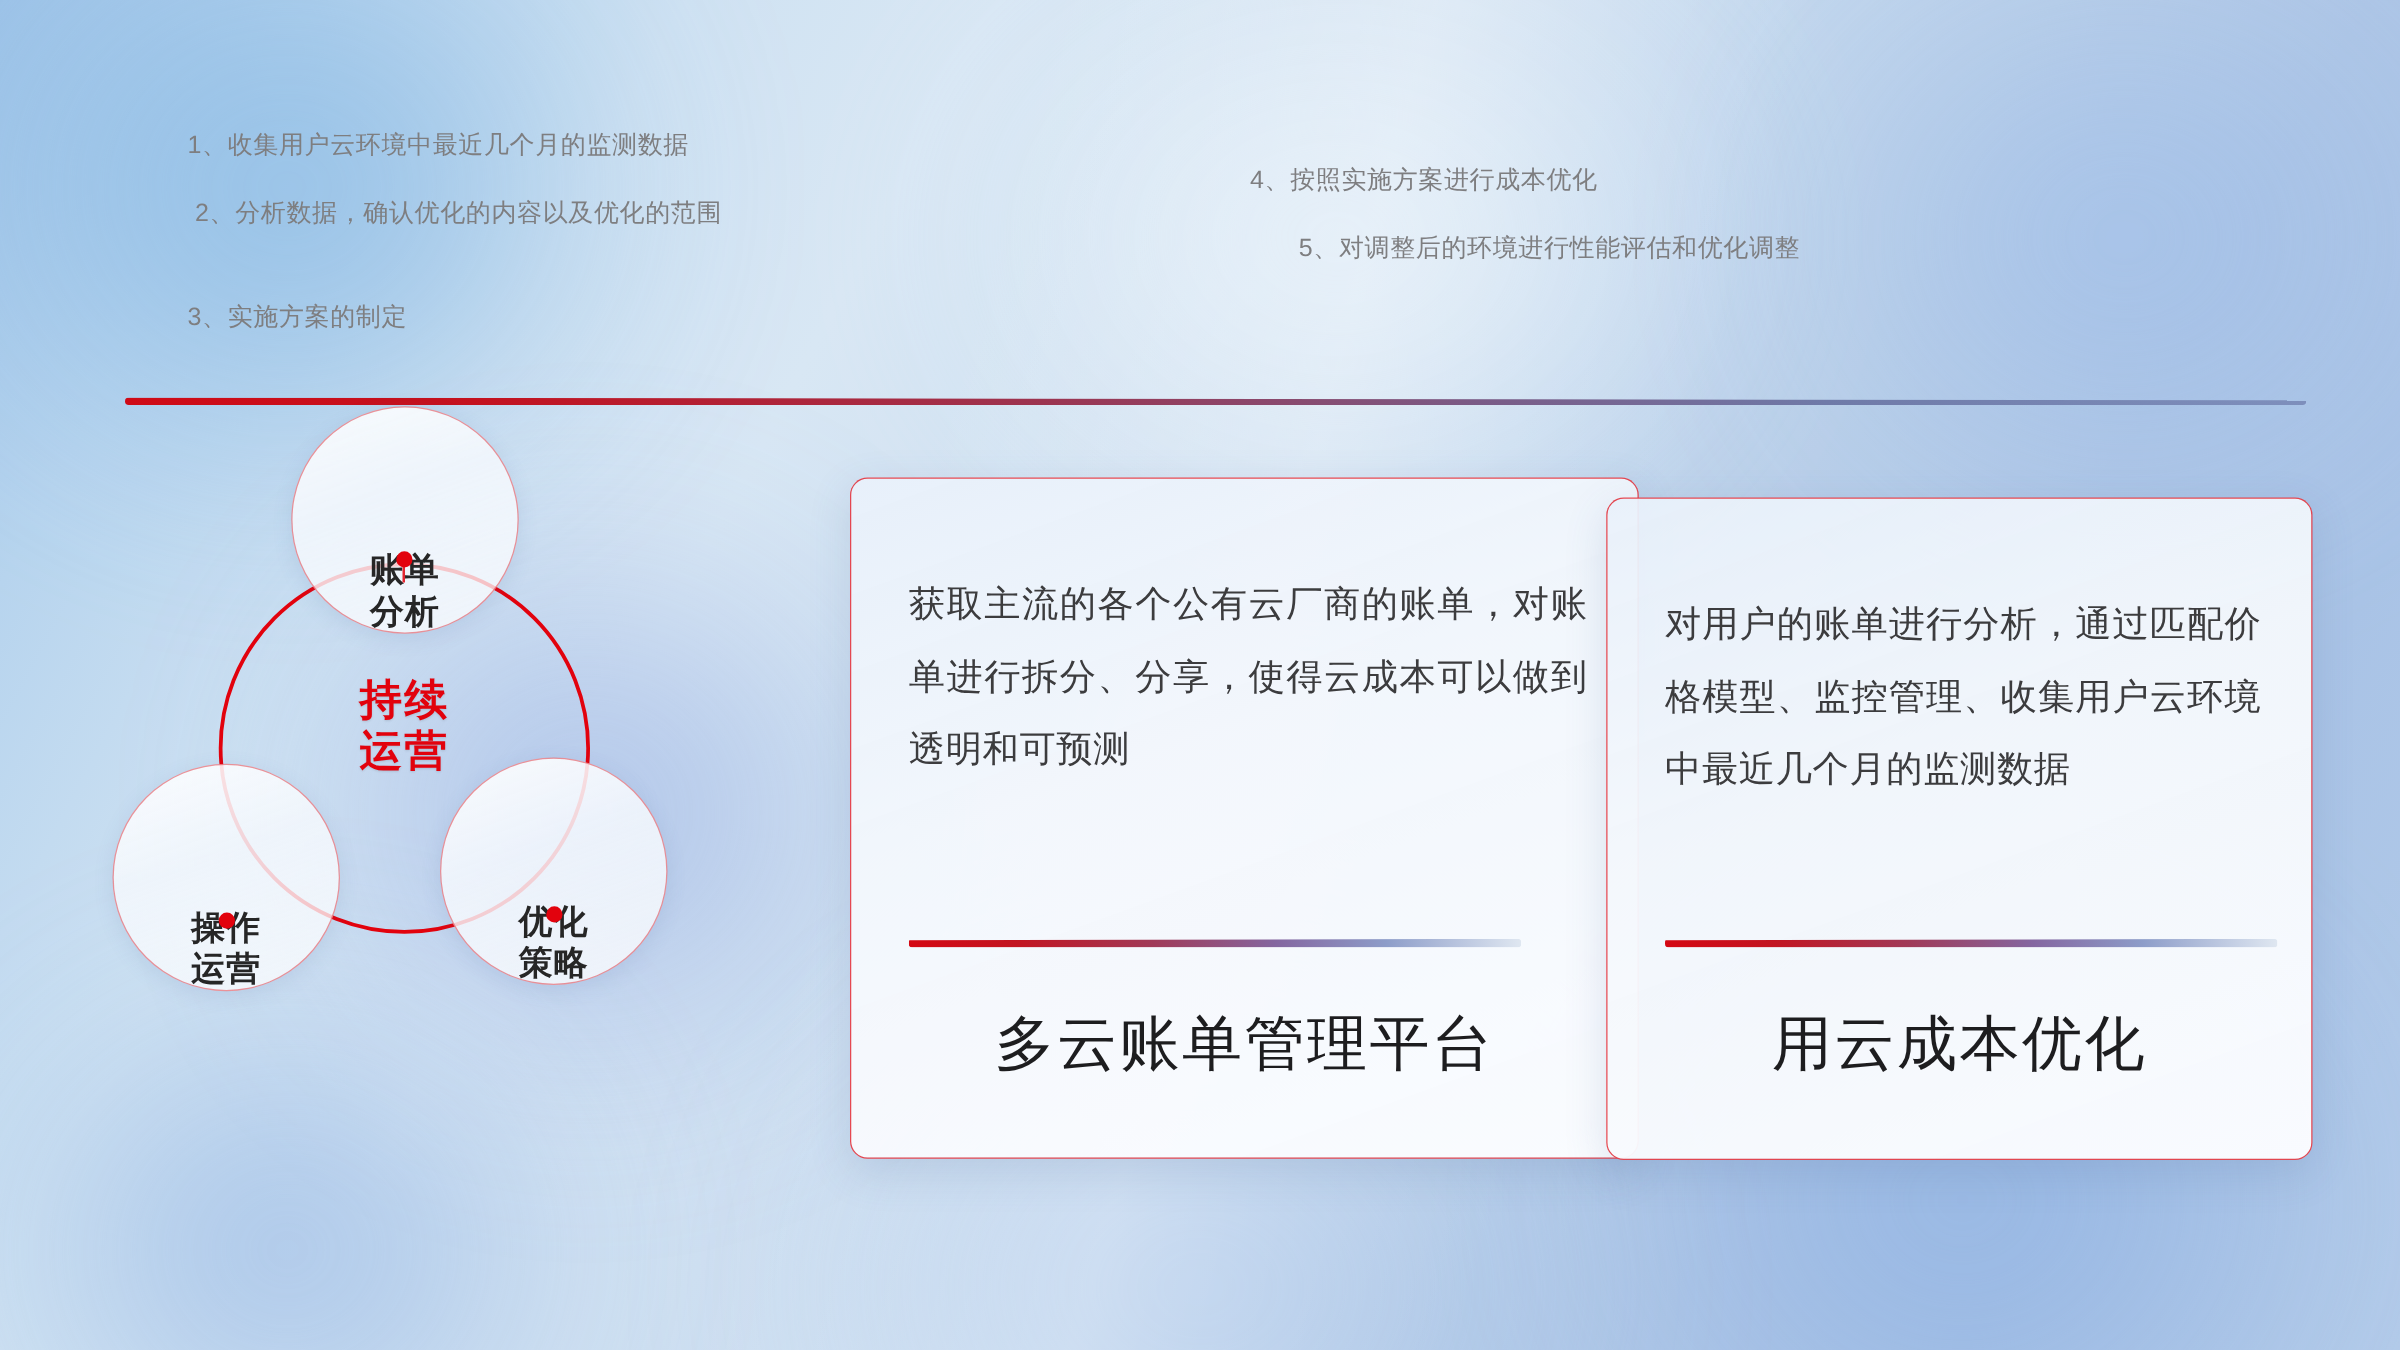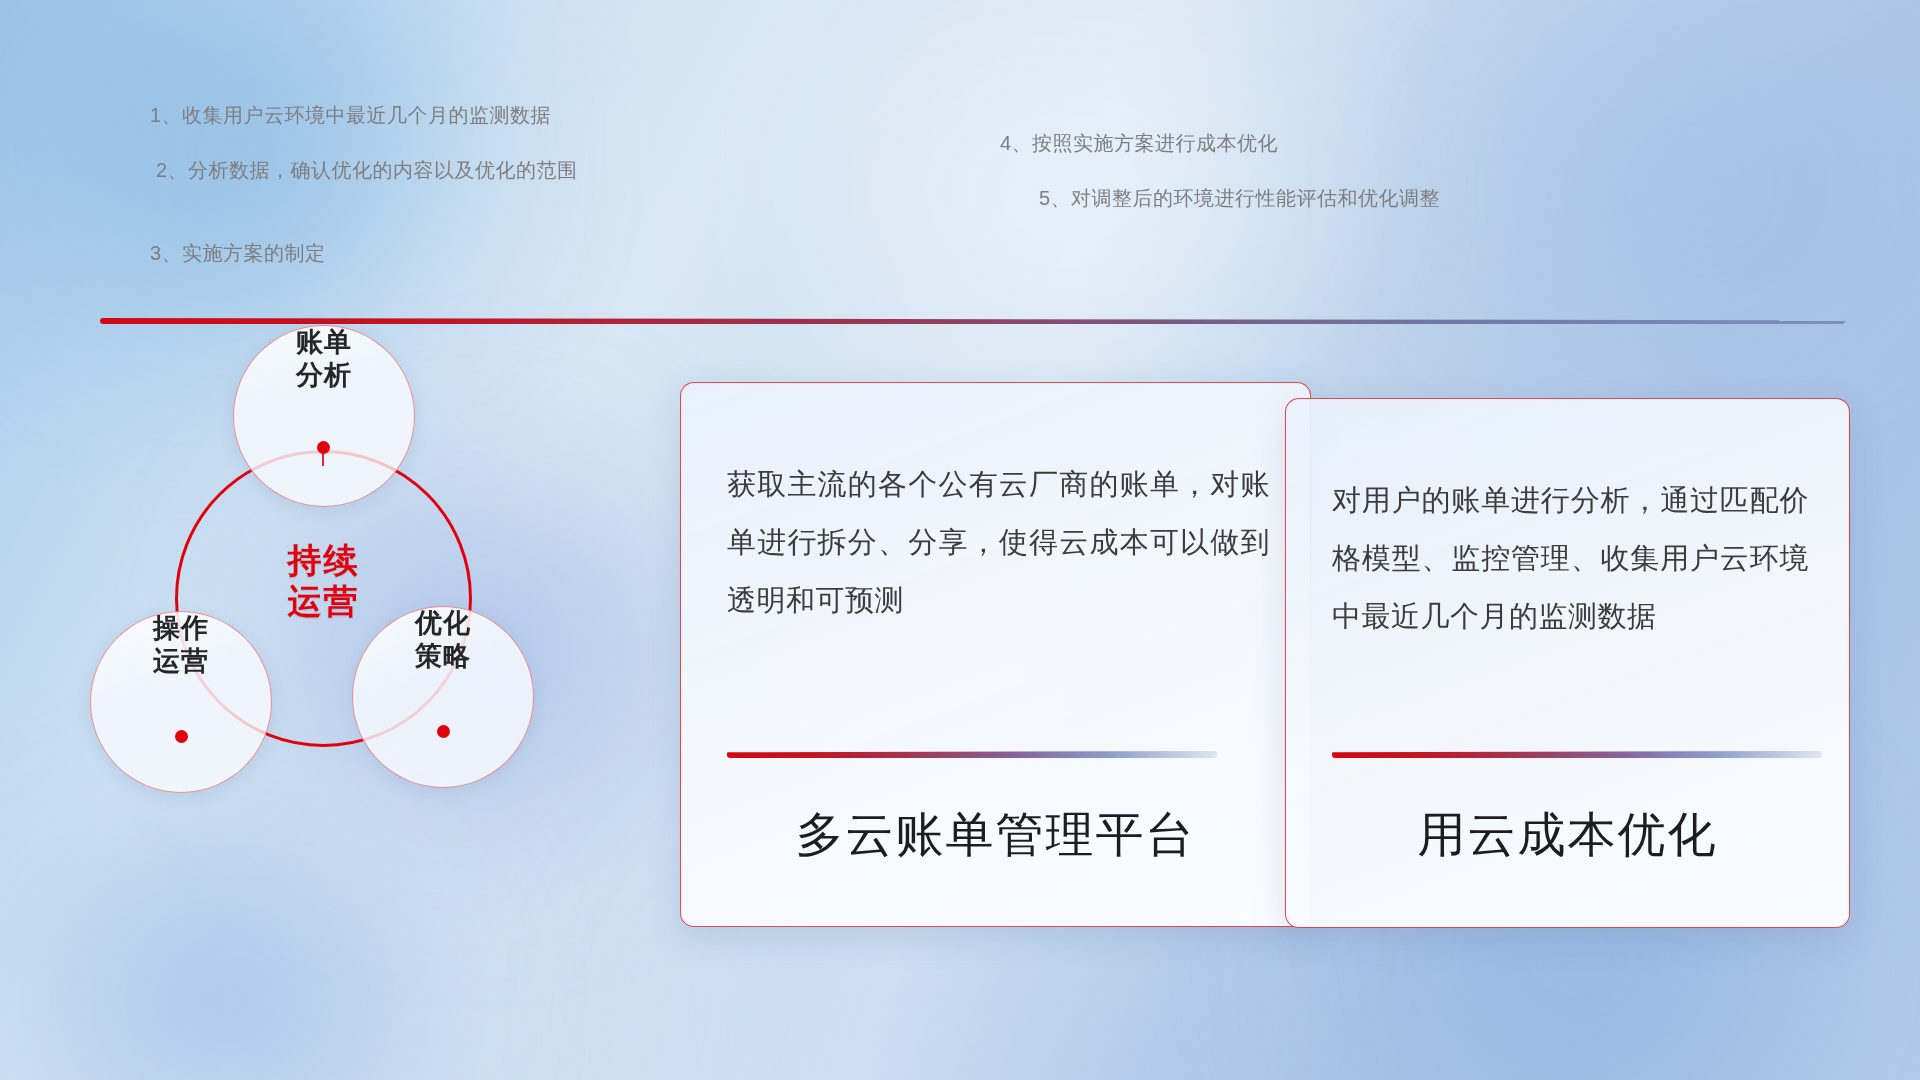--- a/index.html
+++ b/index.html
@@ -73,21 +73,21 @@
 
   
   #venn{ position:absolute; left:90px; top:340px; width:470px; height:600px; }
   .vcircle{
     position:absolute; border-radius:50%;
   }
   .small-c{
     background:linear-gradient(160deg, rgba(255,255,255,.90) 0%, rgba(244,248,253,.86) 40%, rgba(255,255,255,.72) 100%);
     border:1.6px solid rgba(224,60,70,.55);
     box-shadow:0 4px 16px rgba(80,110,160,.13);
-    display:flex; align-items:flex-start; justify-content:center;
+    display:flex; align-items:flex-end; justify-content:center;
     text-align:center;
   }
   .small-label{
     font-size:27px; font-weight:700; color:#262626; line-height:1.22;
     letter-spacing:1px;
   }
   .big-ring{
     position:absolute;
     border-radius:50%;
     border:3px solid #e2020d;

